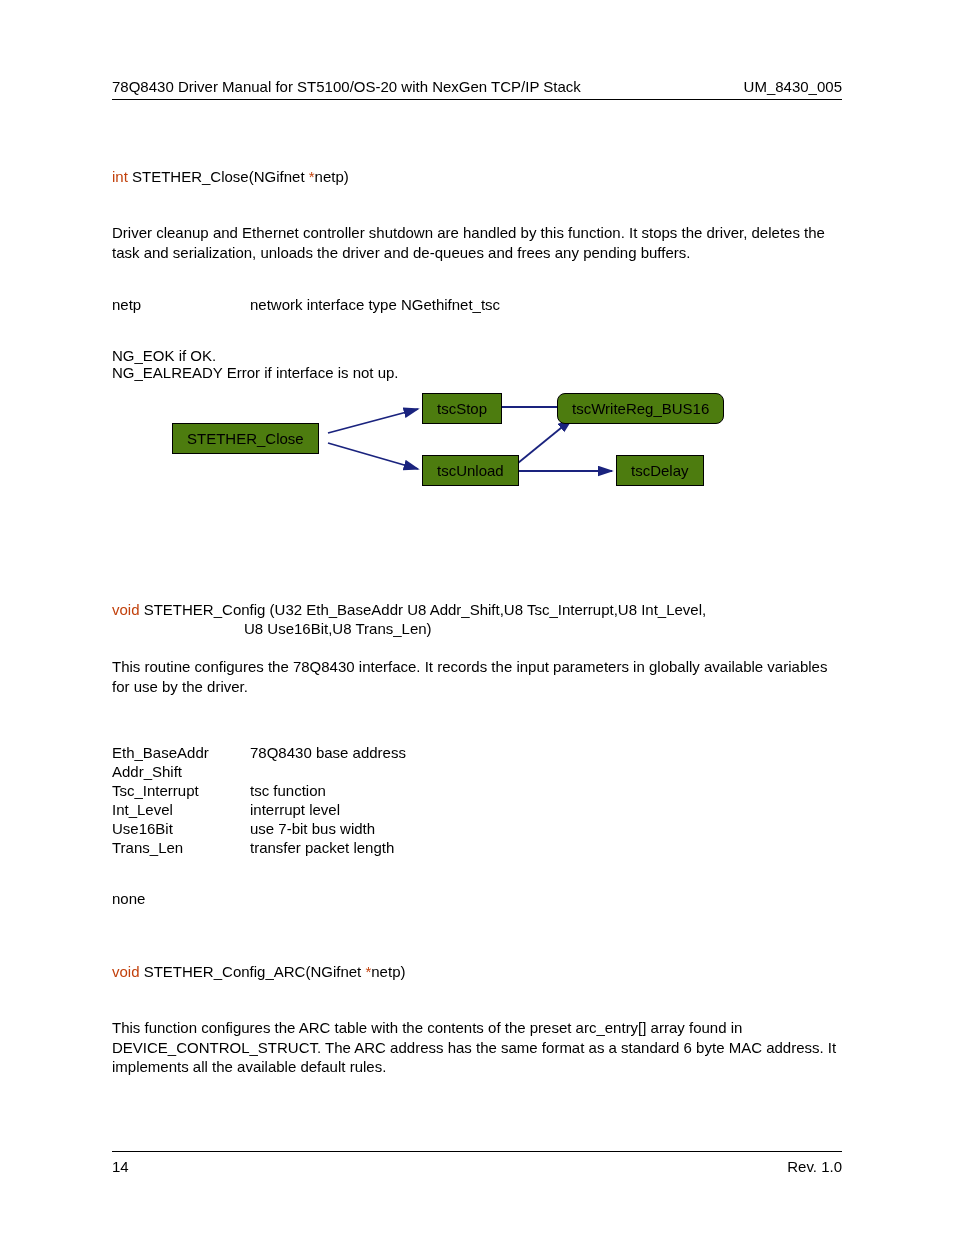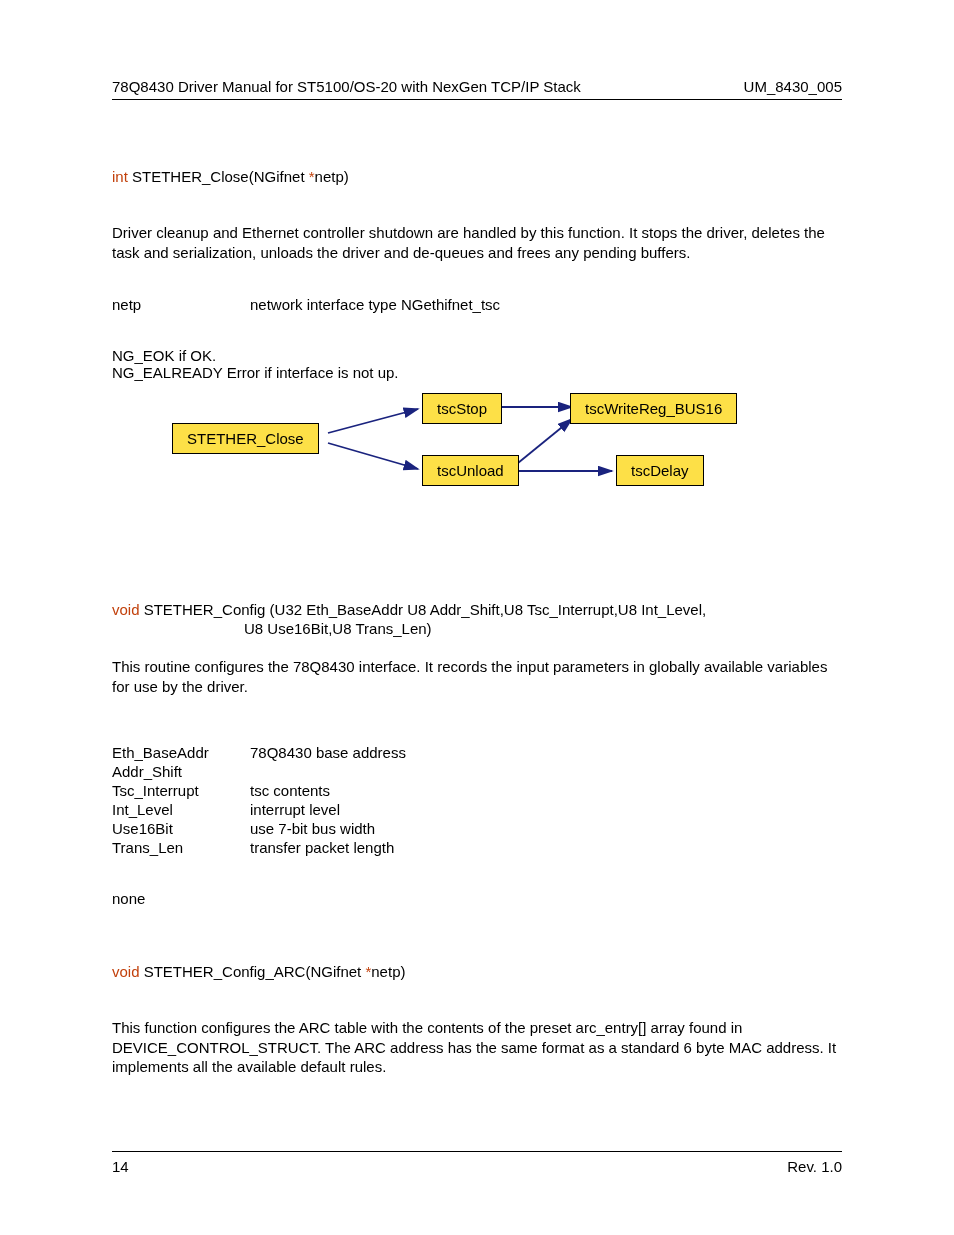--- a/index.html
+++ b/index.html
@@ -47,21 +47,21 @@
     margin-top: 10px;
     margin-bottom: 90px;
     margin-left: 60px;
     width: 640px;
   }
   .node {
     position: absolute;
     border: 1.5px solid #000;
     padding: 6px 14px;
     font-size: 15px;
-    background: #fde047;
+    background: #4d7c0f;
     white-space: nowrap;
   }
   svg.arrows {
     position: absolute;
     left: 0; top: 0;
     width: 640px; height: 120px;
     pointer-events: none;
   }
   .arrow-line { stroke: #1a237e; stroke-width: 1.8; fill: none; }
   .arrow-head { fill: #1a237e; }
@@ -105,21 +105,21 @@
 
     <line x1="326" y1="16" x2="400" y2="16" class="arrow-line" marker-end="url(#ah)"></line>
 
     <line x1="346" y1="72" x2="400" y2="28" class="arrow-line" marker-end="url(#ah)"></line>
 
     <line x1="346" y1="80" x2="440" y2="80" class="arrow-line" marker-end="url(#ah)"></line>
   </svg>
   <div class="node" style="left:0; top:32px;">STETHER_Close</div>
   <div class="node" style="left:250px; top:2px;">tscStop</div>
   <div class="node" style="left:250px; top:64px;">tscUnload</div>
-  <div class="node" style="left:398px; top:2px;">tscWriteReg_BUS16</div>
+  <div class="node" style="left:385px; top:2px;border-radius:8px;">tscWriteReg_BUS16</div>
   <div class="node" style="left:444px; top:64px;text-align:right;">tscDelay</div>
 </div>
 
 <div style="margin-bottom:2px;">
   <span class="blue">void</span><span> STETHER_Config (U32 Eth_BaseAddr  U8 Addr_Shift,U8 Tsc_Interrupt,U8 Int_Level,</span>
 </div>
 <div class="indent" style="margin-bottom:20px;">U8 Use16Bit,U8 Trans_Len)</div>
 
 <div class="desc">This routine configures the 78Q8430 interface.  It records the input parameters in globally available variables for use by the driver.</div>
 
@@ -128,21 +128,21 @@
 <div id="config-params">
     <div class="row">
       <div class="pname">Eth_BaseAddr</div>
       <div class="pdesc">78Q8430 base address</div>
     </div>
     <div class="row">
       <div class="pname">Addr_Shift</div>
     </div>
     <div class="row">
       <div class="pname">Tsc_Interrupt</div>
-      <div class="pdesc">tsc contents</div>
+      <div class="pdesc">tsc function</div>
     </div>
     <div class="row">
       <div class="pname">Int_Level</div>
       <div class="pdesc">interrupt level</div>
     </div>
     <div class="row">
       <div class="pname">Use16Bit</div>
       <div class="pdesc">use 7-bit bus width</div>
     </div>
     <div class="row">

